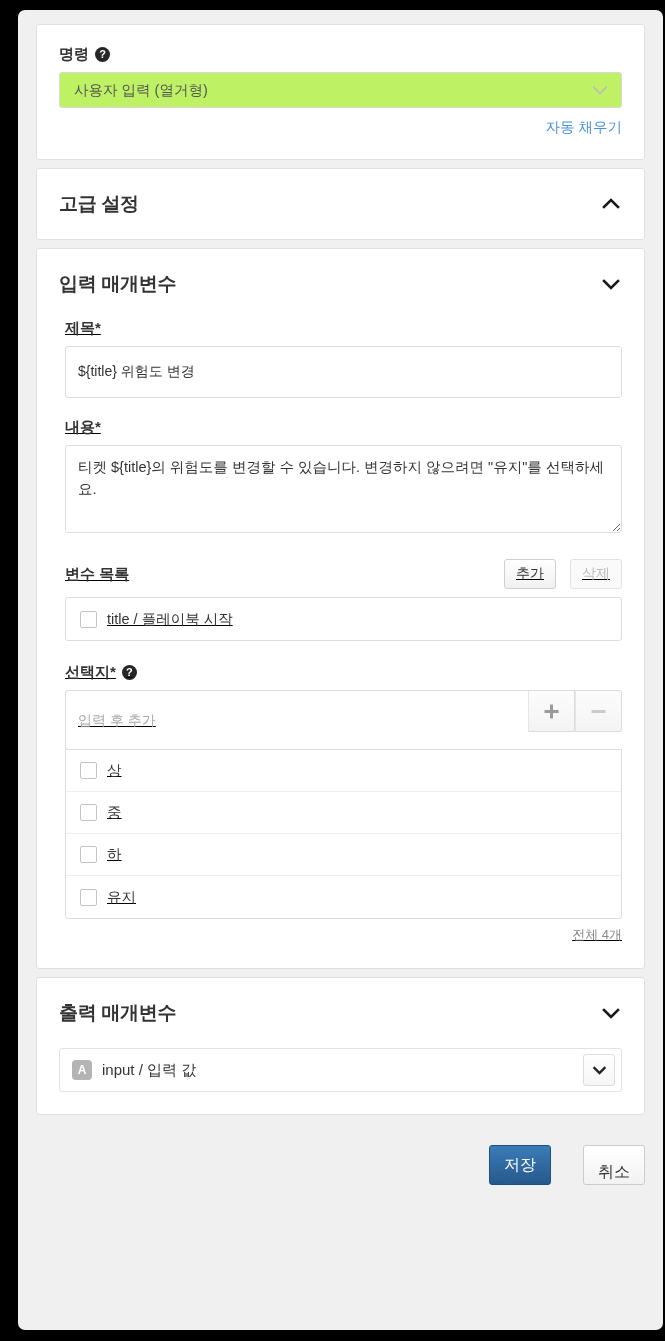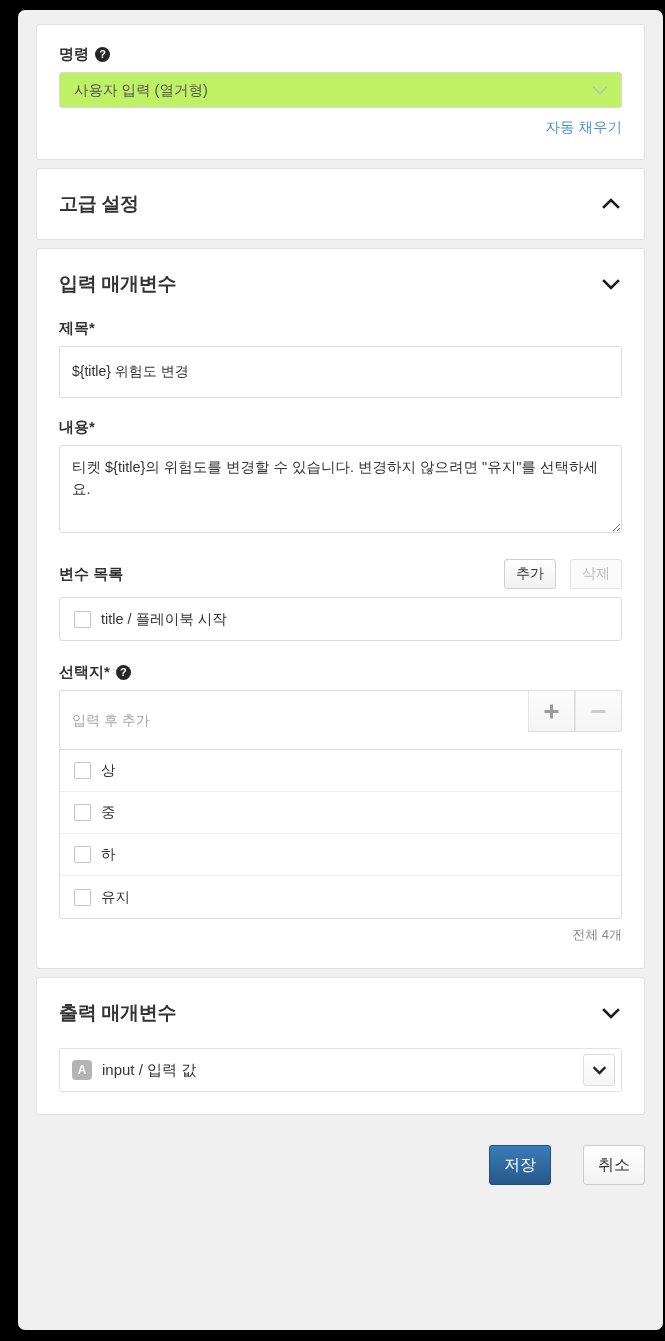--- a/index.html
+++ b/index.html
@@ -311,21 +311,21 @@
     border-radius: 3px;
     background: linear-gradient(#3a7cb8, #27588c);
     color: #ffffff;
     font-size: 16px;
     font-family: inherit;
     cursor: pointer;
   }
   .btn-default {
     min-width: 56px;
     height: 40px;
-    padding: 8px 14px;
+    padding: 16px 14px;
     border: 1px solid #cccccc;
     border-radius: 3px;
     background: linear-gradient(#ffffff, #f2f2f2);
     color: #333333;
     font-size: 16px;
     font-family: inherit;
     cursor: pointer;
   }
 </style>
 </head>
@@ -364,21 +364,21 @@
     </div>
 
     <div class="card">
       <div class="section-head">
         <span class="section-title">입력 매개변수</span>
         <svg class="chev" viewBox="0 0 22 14">
           <path d="M4 4 L11 11 L18 4"></path>
         </svg>
       </div>
 
-      <div style="padding:0 22px 24px 22px;">
+      <div style="padding:0 22px 24px 28px;text-decoration:underline;">
 
         <div class="mb20">
           <div class="field-label sub">제목*</div>
           <input class="text-input" type="text" value="${title} 위험도 변경" style="">
         </div>
 
         <div class="mb22">
           <div class="field-label sub">내용*</div>
           <textarea class="textarea" style="">티켓 ${title}의 위험도를 변경할 수 있습니다. 변경하지 않으려면 "유지"를 선택하세요.</textarea>
         </div>

